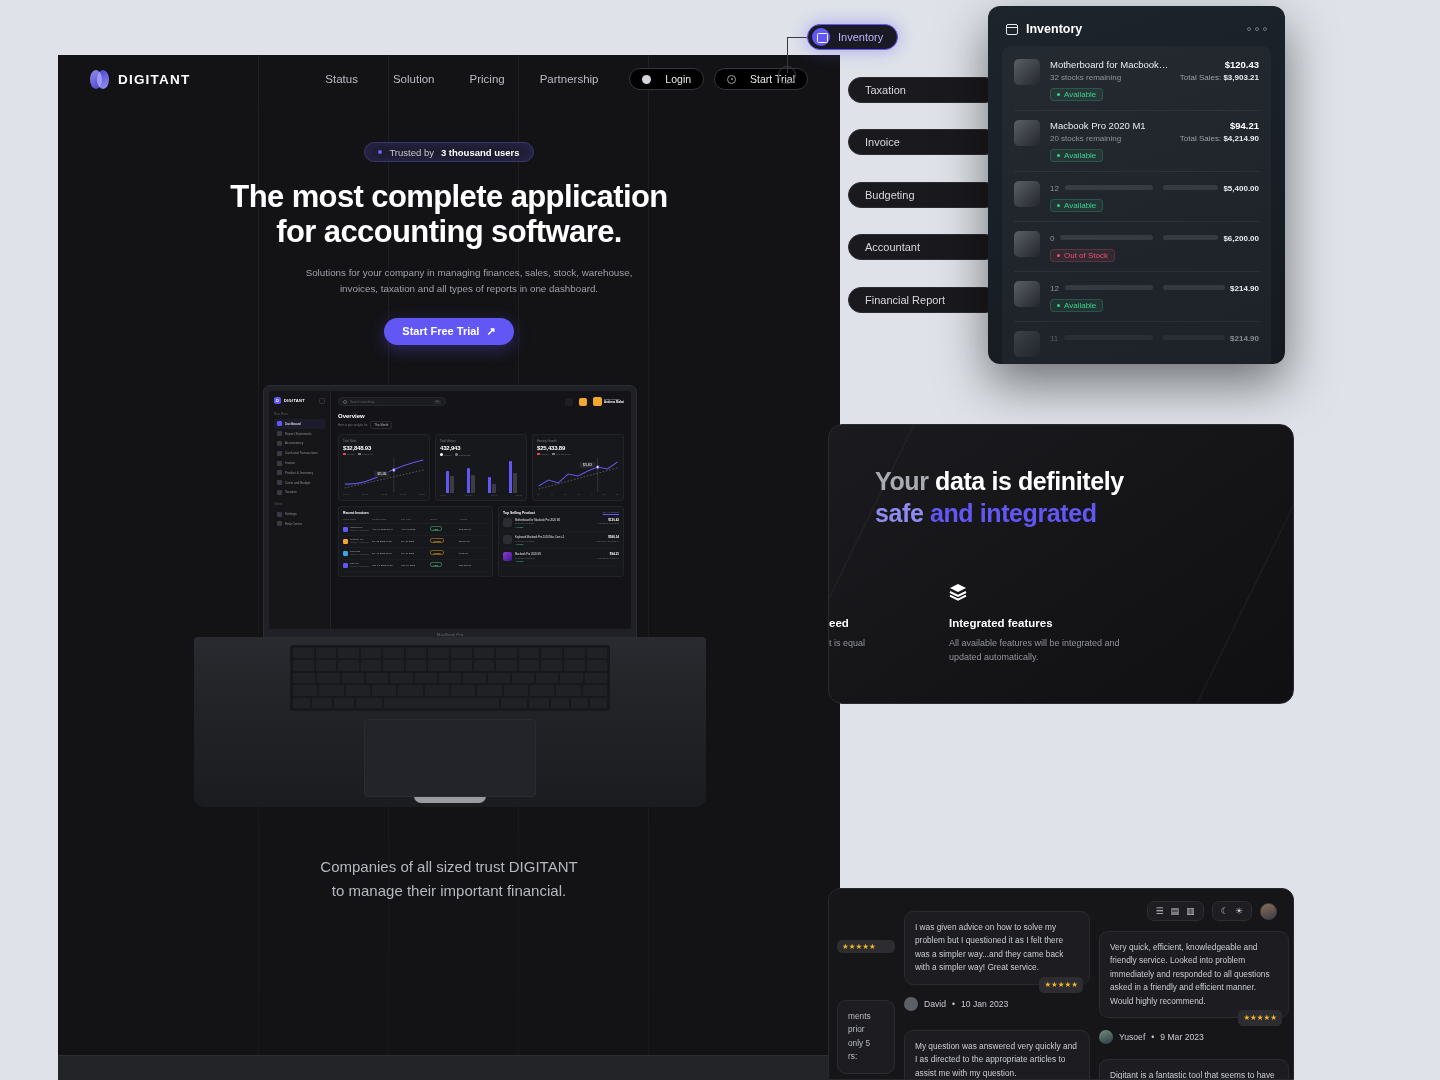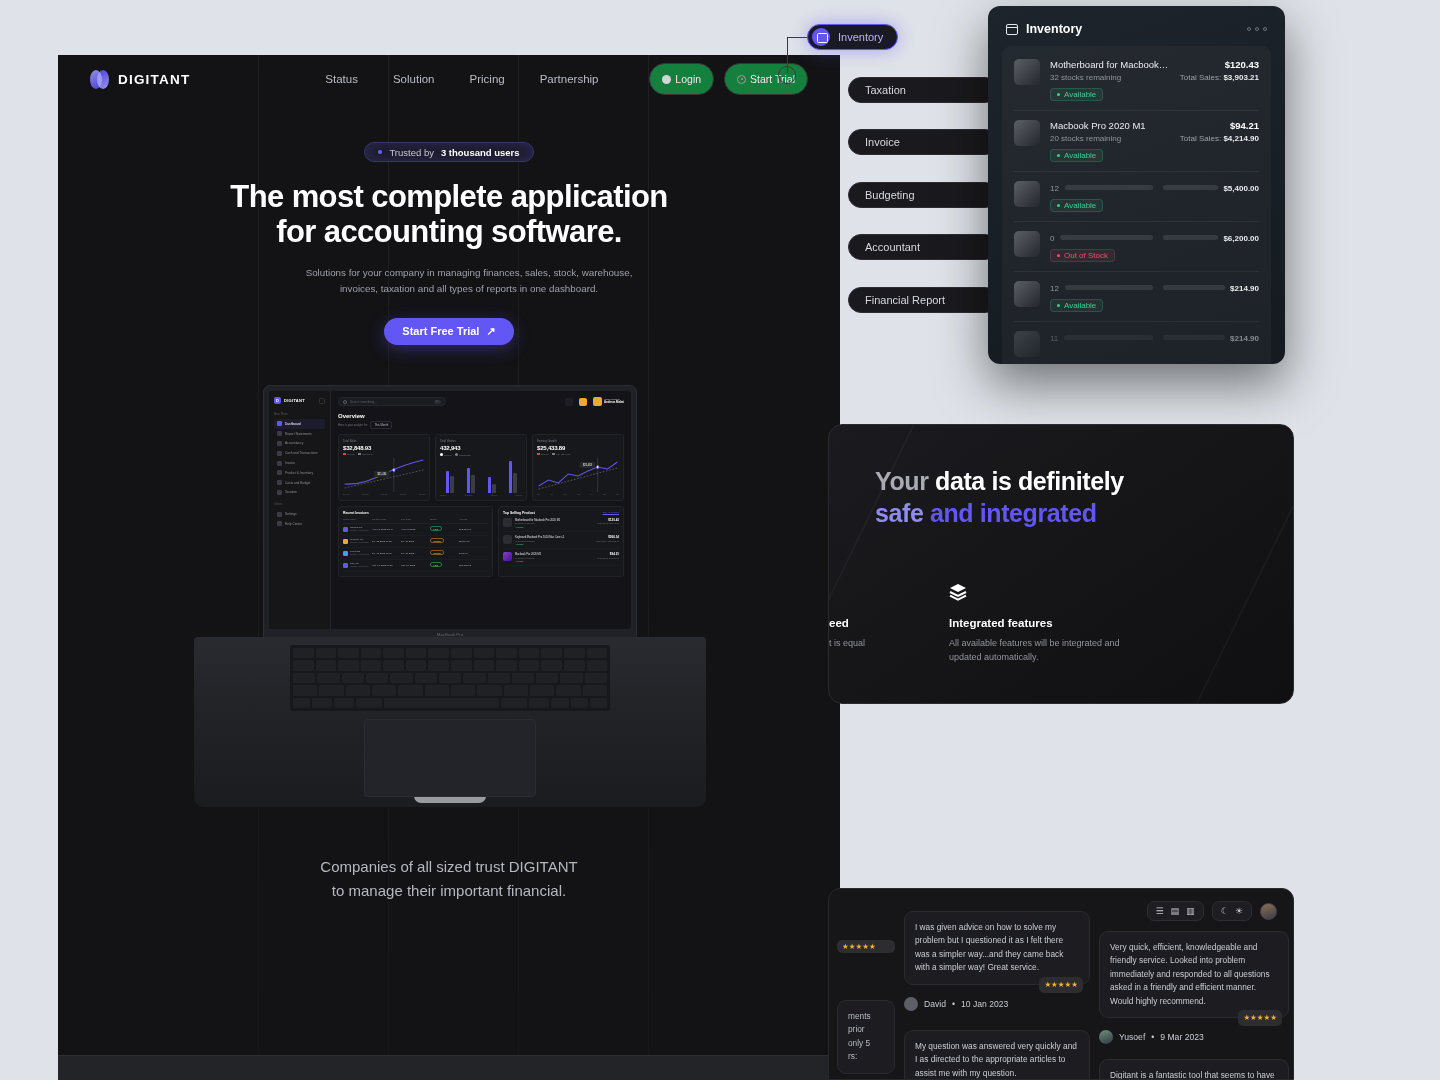--- a/index.html
+++ b/index.html
@@ -26,23 +26,23 @@
   .brand{ display:flex; align-items:center; gap:9px; }
   .brand .logo{ width:19px; height:19px; position:relative; }
   .brand .logo i{ position:absolute; width:12px; height:19px; border-radius:50%;
         background:linear-gradient(150deg,#9b9bf5,#4f46e5); }
   .brand .logo i:first-child{ left:0; opacity:.92; }
   .brand .logo i:last-child{ right:0; background:linear-gradient(330deg,#8d8df0,#3b32cf); mix-blend-mode:screen;}
   .brand span{ color:#fff; font-size:13.5px; font-weight:700; letter-spacing:1.2px; }
   .nav-links{ display:flex; gap:35px; margin-left:135px; }
   .nav-links a{ color:#b9bcc4; font-size:11.5px; text-decoration:none; }
   .nav-actions{ margin-left:auto; display:flex; gap:10px; }
-  .pill-btn{ display:flex; align-items:center; gap:4px; height:32px; padding:0 12px;
+  .pill-btn{ display:flex; align-items:center; gap:14px; height:22px; padding:0 12px;
      border:1px solid #35353c; border-radius:20px; color:#e7e8ec; font-size:10.5px;
-     background:#15803d; cursor:pointer; }
+     background:#000000; cursor:pointer; }
   .pill-btn .gi{ width:9px; height:9px; border-radius:50%; background:#d4d5da; display:inline-block;}
   .pill-btn .gi.ring{ background:transparent; border:1px solid #9a9ba2; position:relative;}
   .pill-btn .gi.ring::after{ content:""; position:absolute; inset:2.5px; border-radius:50%; background:#9a9ba2;}
 
   
   .hero{ position:absolute; left:0; right:0; top:85px; text-align:center; }
   .trusted{ display:inline-flex; align-items:center; gap:7px; height:20px; padding:0 13px;
      border:1px solid #3b3668; border-radius:20px; background:#1b1a26;
      color:#c6c8d0; font-size:9.5px; box-shadow:0 0 14px rgba(99,91,255,.25) inset;}
   .trusted .dot{ width:4px; height:4px; border-radius:50%; background:#6c63ff; }

